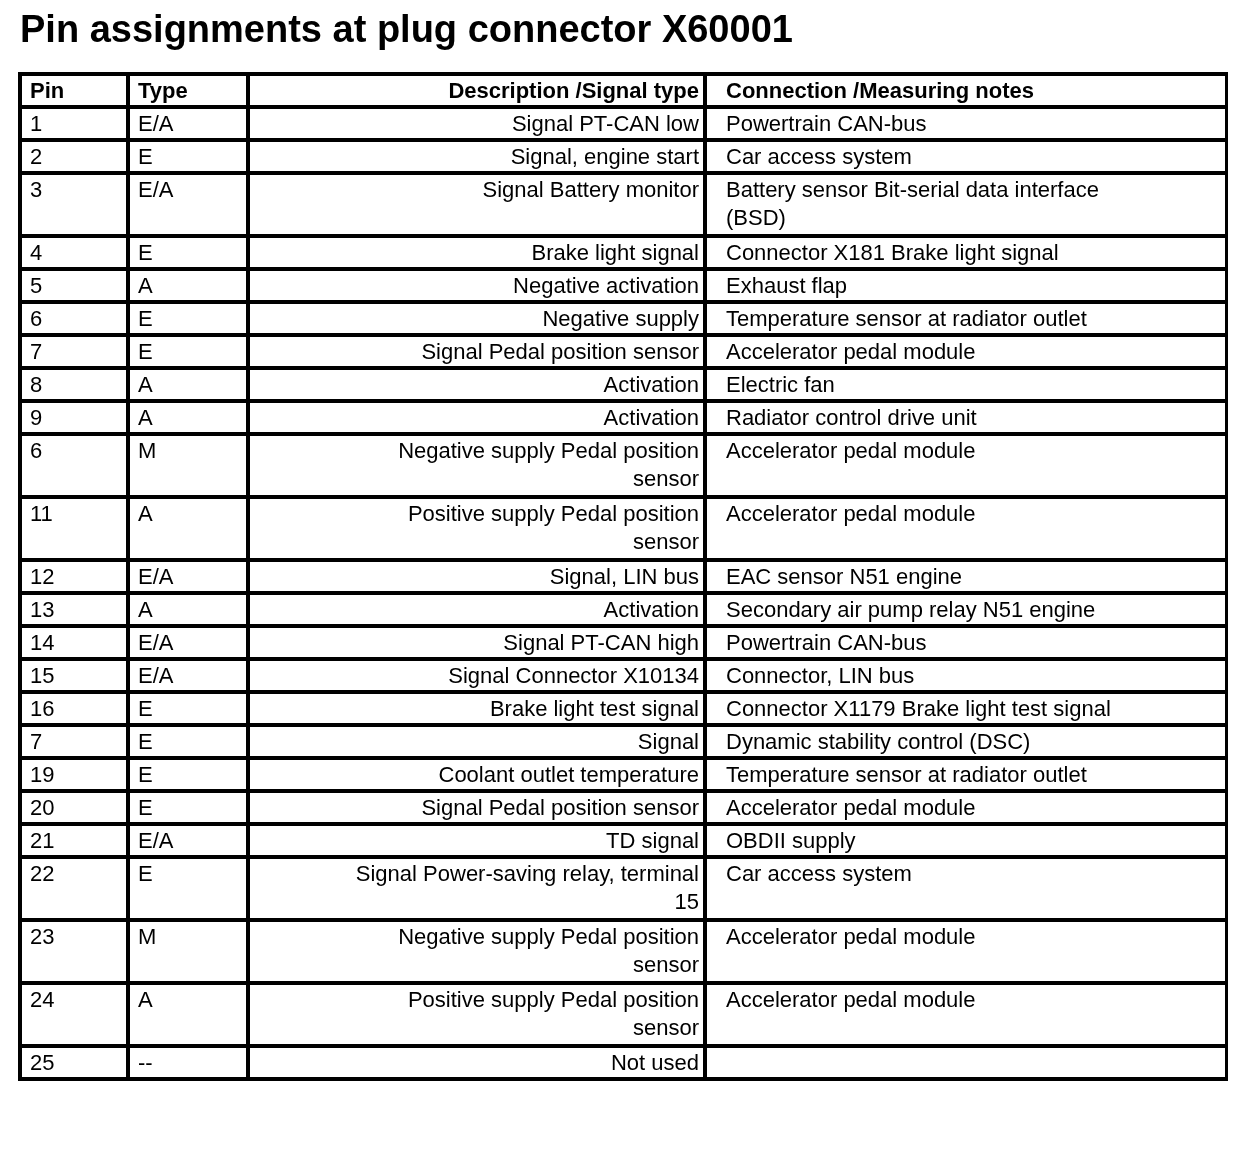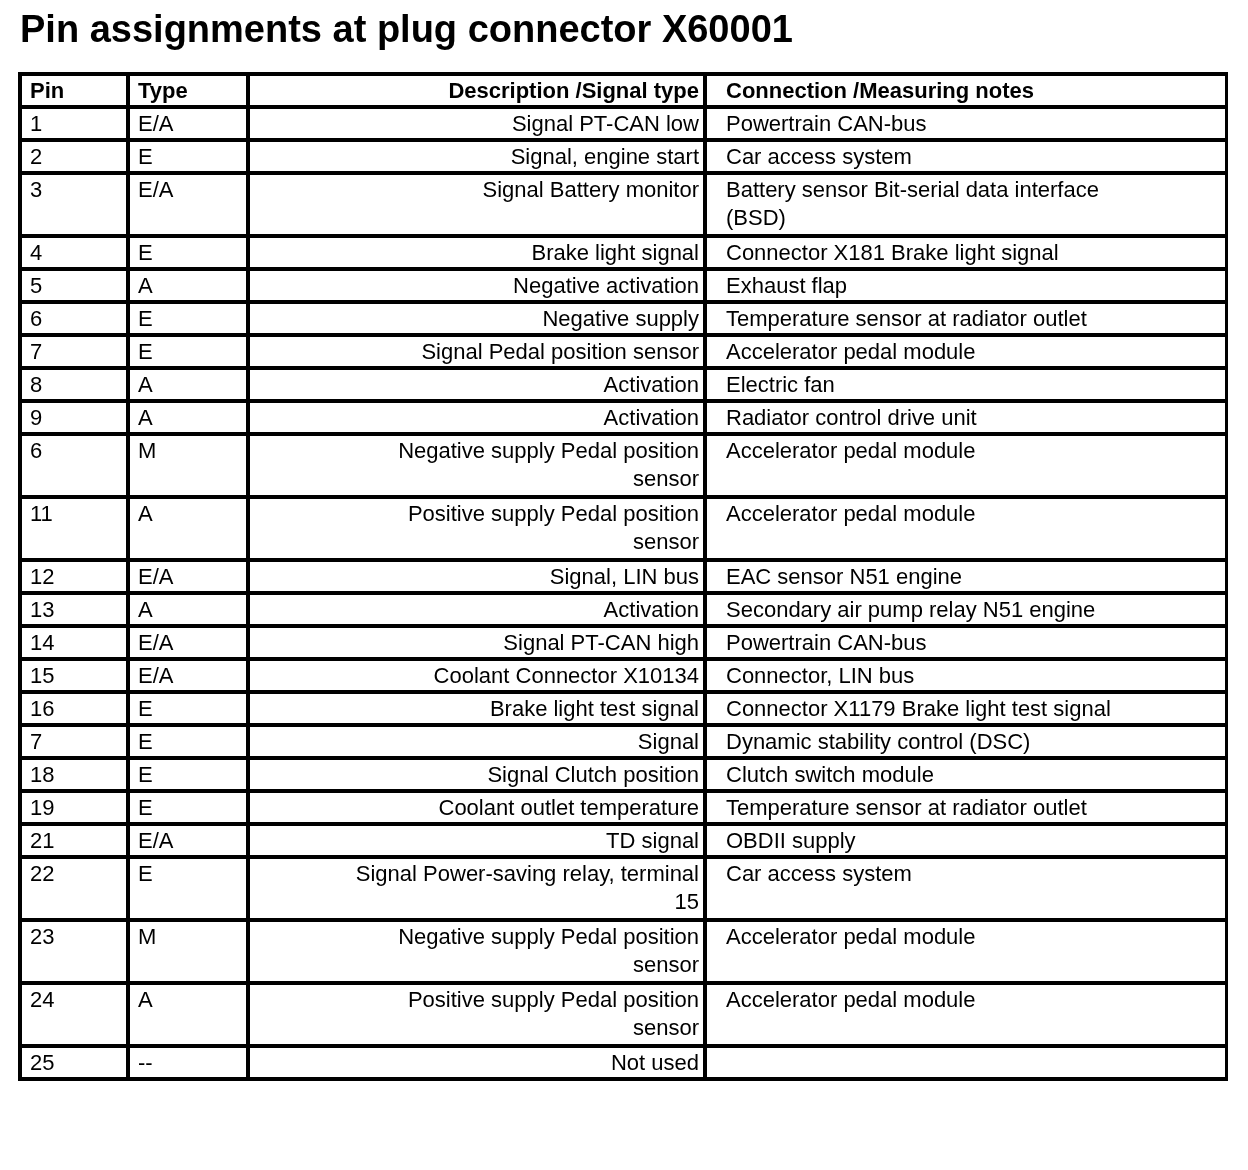--- a/index.html
+++ b/index.html
@@ -157,46 +157,46 @@
         </tr>
         <tr>
           <td class="cell-pin">14</td>
           <td class="cell-type">E/A</td>
           <td class="cell-desc">Signal PT-CAN high</td>
           <td class="cell-conn">Powertrain CAN-bus</td>
         </tr>
         <tr>
           <td class="cell-pin">15</td>
           <td class="cell-type">E/A</td>
-          <td class="cell-desc">Coolant Connector X10134</td>
+          <td class="cell-desc">Signal Connector X10134</td>
           <td class="cell-conn">Connector, LIN bus</td>
         </tr>
         <tr>
           <td class="cell-pin">16</td>
           <td class="cell-type">E</td>
           <td class="cell-desc">Brake light test signal</td>
           <td class="cell-conn">Connector X1179 Brake light test signal</td>
         </tr>
         <tr>
           <td class="cell-pin">7</td>
           <td class="cell-type">E</td>
           <td class="cell-desc">Signal</td>
           <td class="cell-conn">Dynamic stability control (DSC)</td>
         </tr>
         <tr>
-          <td class="cell-pin">18</td>
-          <td class="cell-type">E</td>
-          <td class="cell-desc">Signal Clutch position</td>
-          <td class="cell-conn">Clutch switch module</td>
-        </tr>
-        <tr>
           <td class="cell-pin">19</td>
           <td class="cell-type">E</td>
           <td class="cell-desc">Coolant outlet temperature</td>
           <td class="cell-conn">Temperature sensor at radiator outlet</td>
+        </tr>
+        <tr>
+          <td class="cell-pin">20</td>
+          <td class="cell-type">E</td>
+          <td class="cell-desc">Signal Pedal position sensor</td>
+          <td class="cell-conn">Accelerator pedal module</td>
         </tr>
         <tr>
           <td class="cell-pin">21</td>
           <td class="cell-type">E/A</td>
           <td class="cell-desc">TD signal</td>
           <td class="cell-conn">OBDII supply</td>
         </tr>
         <tr class="tall">
           <td class="cell-pin">22</td>
           <td class="cell-type">E</td>

